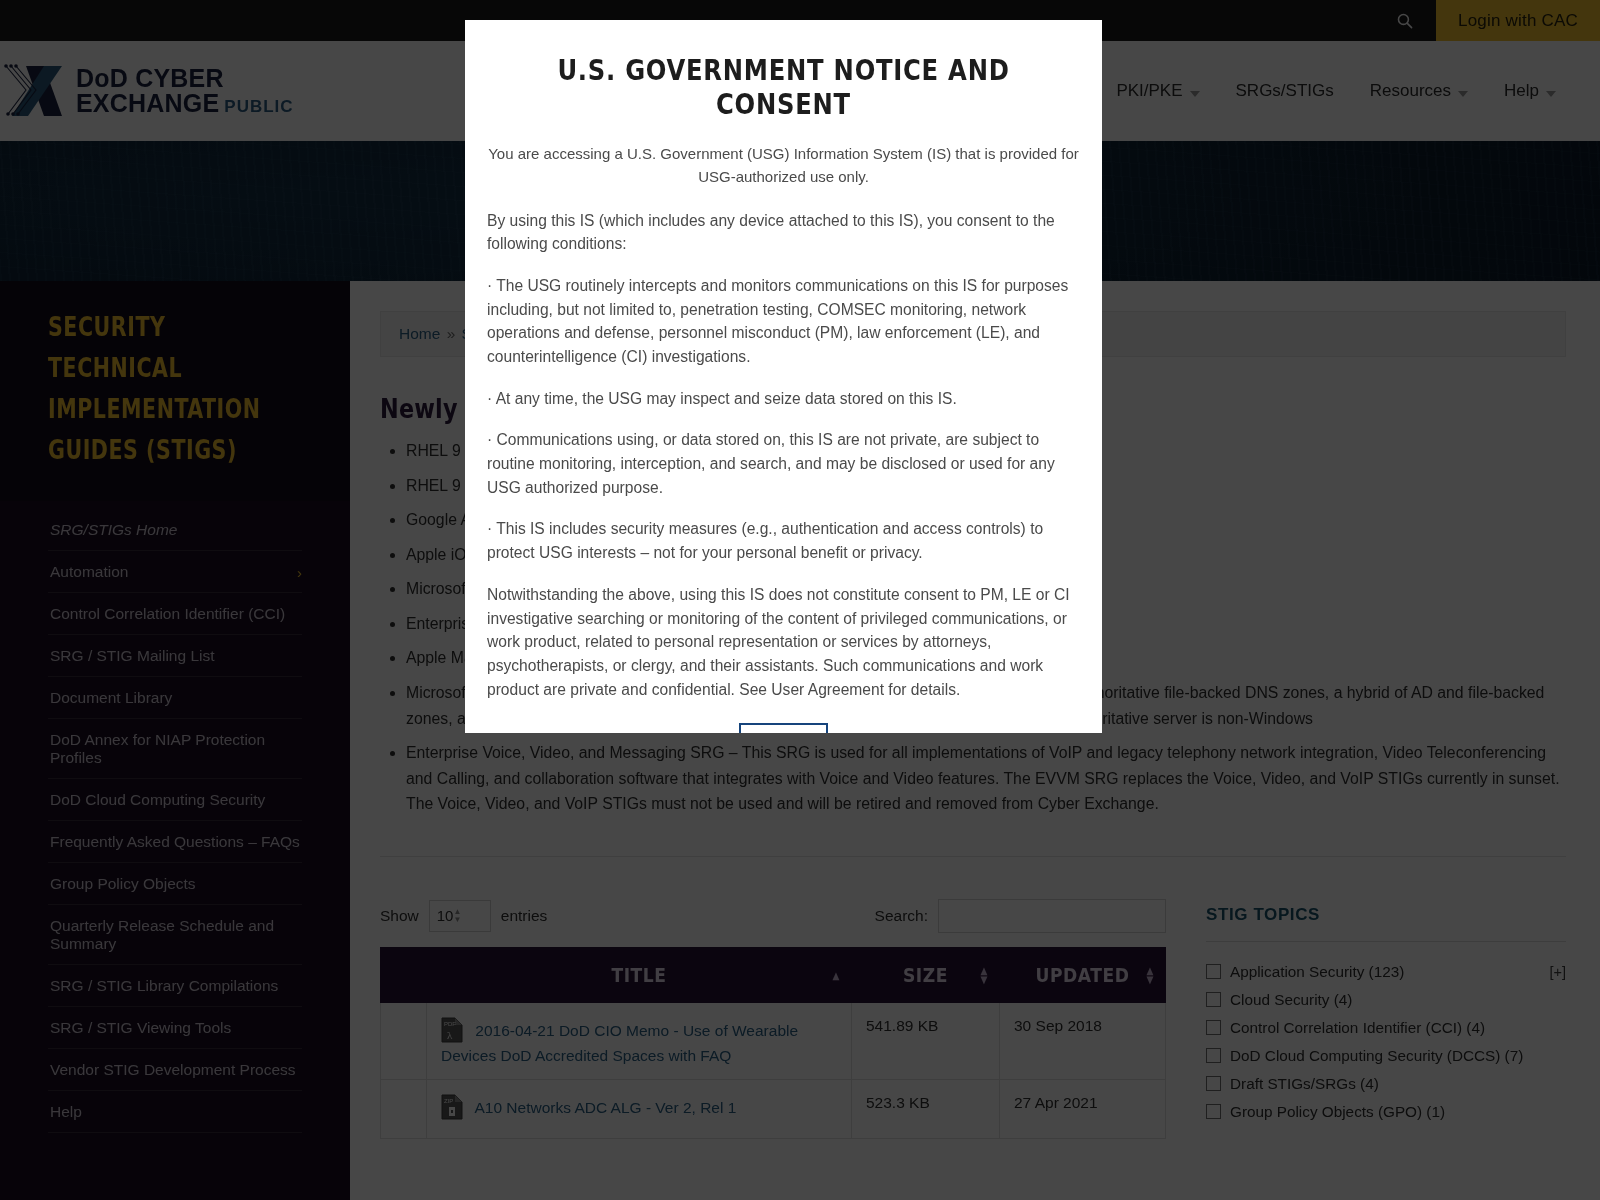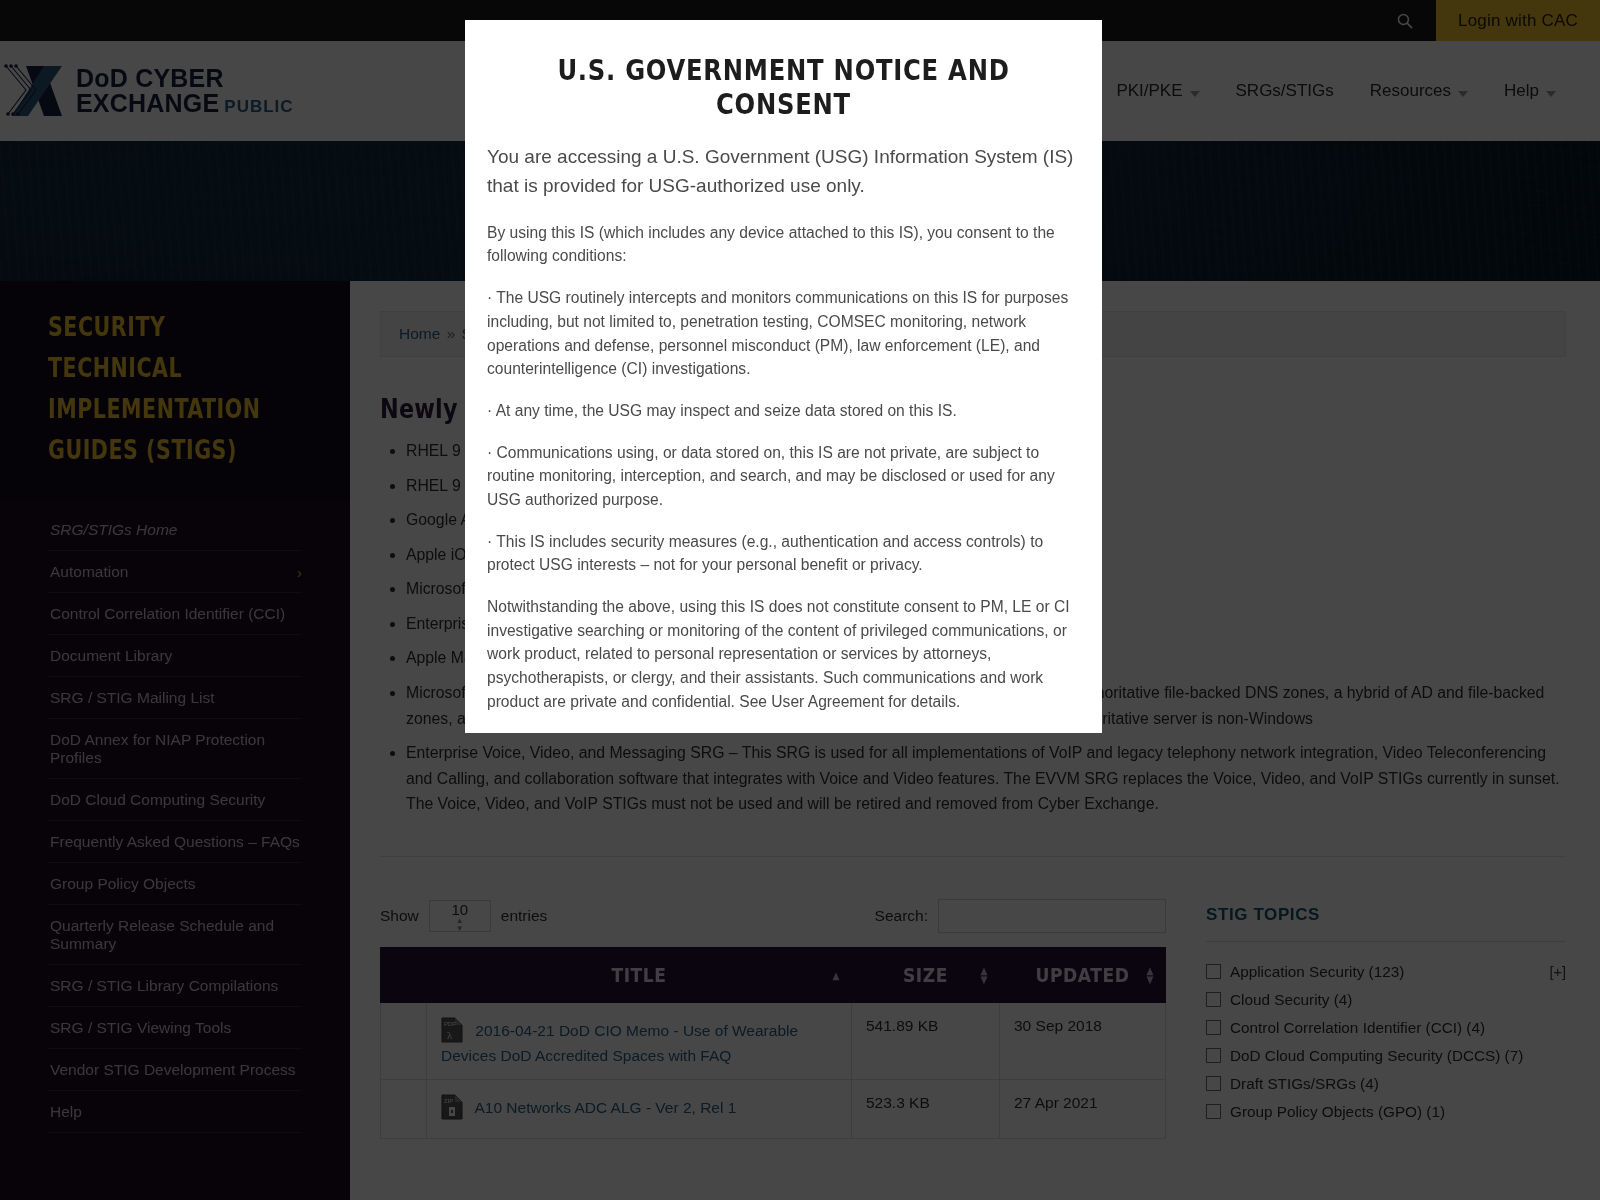--- a/index.html
+++ b/index.html
@@ -115,21 +115,21 @@
   .rule { border: 0; border-top: 1px solid #e2e2e2; margin: 30px 0 0 0; }
 
   
   .table-zone { display: flex; gap: 40px; margin-top: 42px; }
   .table-col { flex: 1; }
   .dt-controls { display: flex; align-items: center; justify-content: space-between; margin-bottom: 14px; }
   .dt-show { font-size: 15.5px; color: #2f2f2f; display: flex; align-items: center; gap: 10px; }
   .dt-select {
     border: 1px solid #cfcfcf; background: #fff; height: 32px; width: 62px;
     display: flex; align-items: center; 
-    padding: 0 7px; font-size: 15px; color: #2f2f2f; flex-direction: column;
+    padding: 0 7px; font-size: 15px; color: #2f2f2f;
   }
   .dt-select .spin { display: flex; flex-direction: column; gap: 2px; color: #8c8c8c; font-size: 8px; line-height: 6px; }
   .dt-search { font-size: 15.5px; color: #2f2f2f; display: flex; align-items: center; gap: 10px; }
   .dt-search input {
     border: 1px solid #d4d4d4; height: 34px; width: 228px; font-size: 14px;
     padding: 0 8px; font-family: "Liberation Sans", sans-serif; background: #fff;
   }
 
   table.dt { width: 100%; border-collapse: collapse; table-layout: fixed; }
   table.dt th {
@@ -166,21 +166,21 @@
   #modal {
     position: absolute; left: 465px; top: 20px; width: 637px; height: 713px;
     background: #ffffff; padding: 24px 22px 10px 22px; overflow: hidden;
   }
   .modal-title {
     font-family: "DejaVu Sans Condensed", "Liberation Sans Narrow", "Liberation Sans", sans-serif;
     font-size: 29px; font-weight: 700; letter-spacing: .8px; color: #1d1d1d;
     text-align: center; text-transform: uppercase; margin: 9px 0 22px 0;
     transform: scaleX(.93);
   }
-  .modal-lead { font-size: 19px; line-height: 1.52; color: #4a4a4a; margin-bottom: 20px; margin-top: 8px; }
+  .modal-lead { text-align: center; font-size: 15px; line-height: 1.52; color: #4a4a4a; margin-bottom: 20px; margin-top: 8px; }
   .modal-p { font-size: 15.6px; line-height: 1.52; color: #4a4a4a; margin-bottom: 18px; }
   .modal-ok-wrap { display: flex; justify-content: center; margin-top: 22px; }
   .modal-ok {
     border: 2px solid #16447c; background: #fff; color: #16447c;
     font-family: "DejaVu Sans Condensed", "Liberation Sans Narrow", "Liberation Sans", sans-serif;
     font-size: 19px; font-weight: 700; letter-spacing: .5px;
     padding: 9px 28px; cursor: pointer;
   }
 </style>
 </head>
@@ -267,24 +267,24 @@
             <span>SRG/STIGs Home</span>
           </div>
           <div class="side-item">
             <span>Automation</span>
             <span class="chev">›</span>
           </div>
           <div class="side-item">
             <span>Control Correlation Identifier (CCI)</span>
           </div>
           <div class="side-item">
+            <span>SRG / STIG Mailing List</span>
+          </div>
+          <div class="side-item">
             <span>Document Library</span>
-          </div>
-          <div class="side-item">
-            <span>SRG / STIG Mailing List</span>
           </div>
           <div class="side-item">
             <span>DoD Annex for NIAP Protection Profiles</span>
           </div>
           <div class="side-item">
             <span>DoD Cloud Computing Security</span>
           </div>
           <div class="side-item">
             <span>Frequently Asked Questions – FAQs</span>
           </div>

